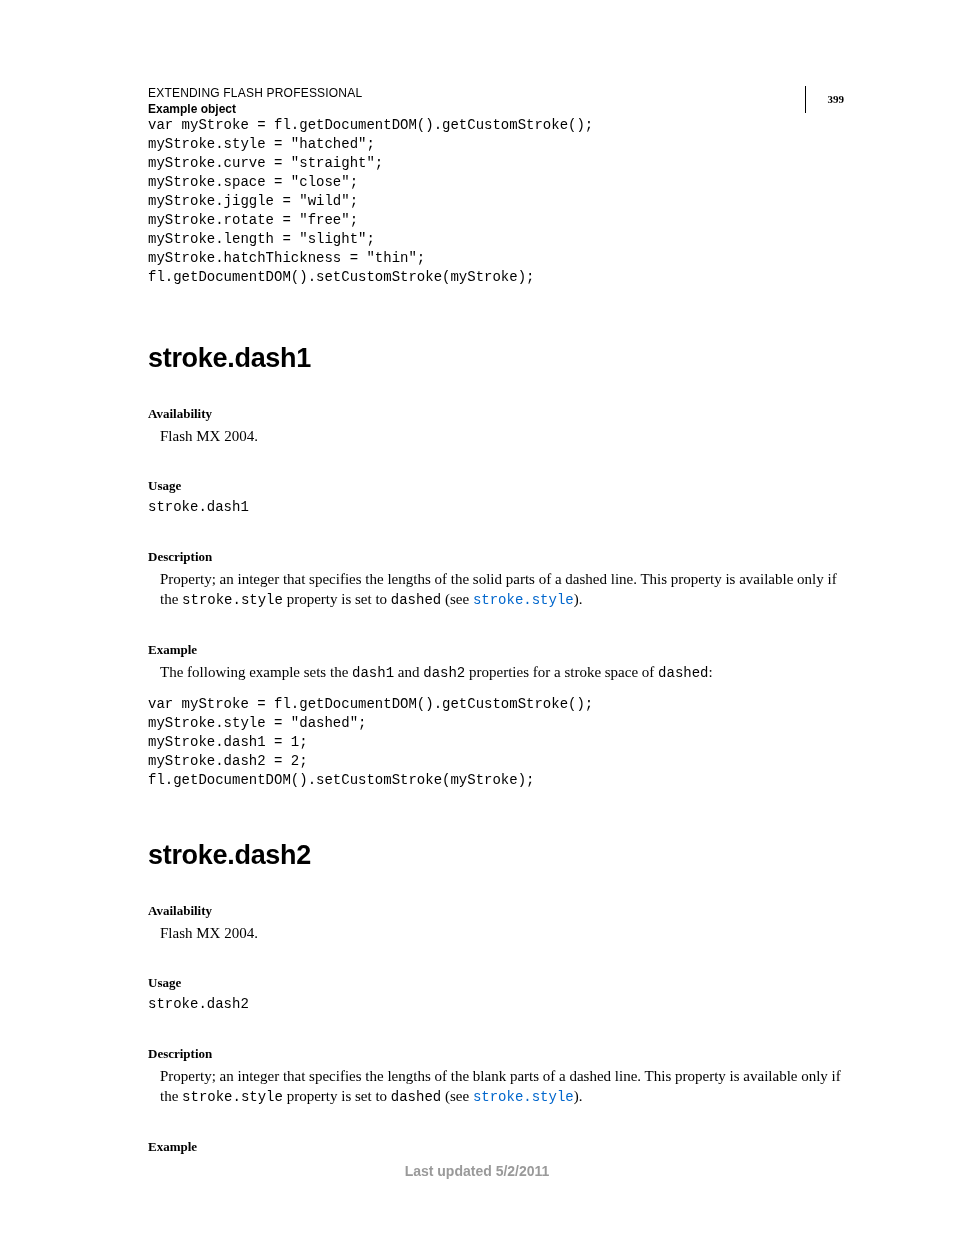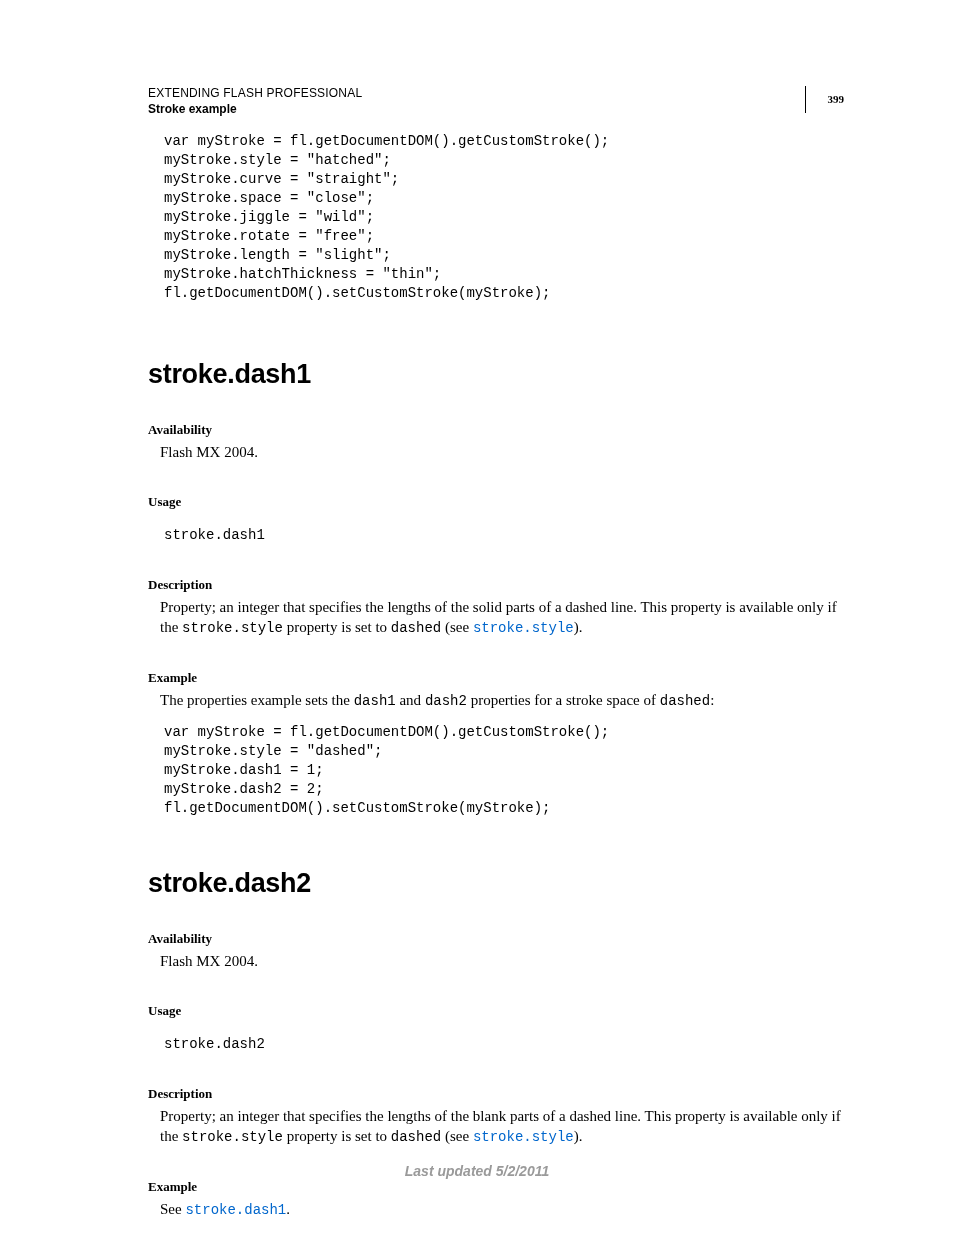--- a/index.html
+++ b/index.html
@@ -39,21 +39,21 @@
     font-weight: 700;
     padding-left: 22px;
     border-left: 1.5px solid #000;
     line-height: 27px;
     height: 27px;
   }
   pre.code {
     font-family: "Courier New", Courier, monospace;
     font-size: 14px;
     line-height: 19px;
-    margin: 16px;
+    margin: 0;
     white-space: pre;
   }
   .top-code { margin-top: 54px; }
   h2.section {
     font-family: "Myriad Pro", "Helvetica Neue", Arial, sans-serif;
     font-weight: 700;
     font-size: 27px;
     margin: 50px 0 0 0;
     letter-spacing: -0.3px;
   }
@@ -82,32 +82,31 @@
   .footer {
     position: absolute;
     bottom: 56px;
     left: 0;
     right: 0;
     text-align: center;
     font-family: "Myriad Pro", "Helvetica Neue", Arial, sans-serif;
     font-size: 14px;
     font-weight: 700;
     color: #9a9a9a;
-    font-style: italic;
   }
 </style>
 </head>
 <body>
 
 <div class="page">
 
   <div class="header-row">
     <div class="header-left">
       <div class="header-top">EXTENDING FLASH PROFESSIONAL</div>
-      <div class="header-sub">Stroke example</div>
+      <div class="header-sub">Example object</div>
     </div>
     <div class="page-number">399</div>
   </div>
 
   <pre class="code top-code">var myStroke = fl.getDocumentDOM().getCustomStroke();
 myStroke.style = "hatched";
 myStroke.curve = "straight";
 myStroke.space = "close";
 myStroke.jiggle = "wild";
 myStroke.rotate = "free";
@@ -123,21 +122,21 @@
   <h4 class="label">Usage</h4>
   <pre class="code">stroke.dash1</pre>
 
   <h4 class="label">Description</h4>
   <p class="body">
     <span>Property; an integer that specifies the lengths of the solid parts of a dashed line. This property is available only if the </span><span class="mono">stroke.style</span><span> property is set to </span><span class="mono">dashed</span><span> (see </span><a href="#" class="link">stroke.style</a><span>).</span>
   </p>
 
   <h4 class="label">Example</h4>
   <p class="body">
-    <span>The properties example sets the </span><span class="mono">dash1</span><span> and </span><span class="mono">dash2</span><span> properties for a stroke space of </span><span class="mono">dashed</span><span>:</span>
+    <span>The following example sets the </span><span class="mono">dash1</span><span> and </span><span class="mono">dash2</span><span> properties for a stroke space of </span><span class="mono">dashed</span><span>:</span>
   </p>
   <pre class="code" style="margin-top:12px">var myStroke = fl.getDocumentDOM().getCustomStroke();
 myStroke.style = "dashed";
 myStroke.dash1 = 1;
 myStroke.dash2 = 2;
 fl.getDocumentDOM().setCustomStroke(myStroke);</pre>
 
   <h2 class="section">stroke.dash2</h2>
 
   <h4 class="label">Availability</h4>
@@ -145,18 +144,15 @@
 
   <h4 class="label">Usage</h4>
   <pre class="code">stroke.dash2</pre>
 
   <h4 class="label">Description</h4>
   <p class="body">
     <span>Property; an integer that specifies the lengths of the blank parts of a dashed line. This property is available only if the </span><span class="mono">stroke.style</span><span> property is set to </span><span class="mono">dashed</span><span> (see </span><a href="#" class="link">stroke.style</a><span>).</span>
   </p>
 
   <h4 class="label">Example</h4>
-  <p class="body">
-    <span>See </span><a href="#" class="link">stroke.dash1</a><span>.</span>
-  </p>
 
   <div class="footer">Last updated 5/2/2011</div>
 </div>
 
 </body></html>

